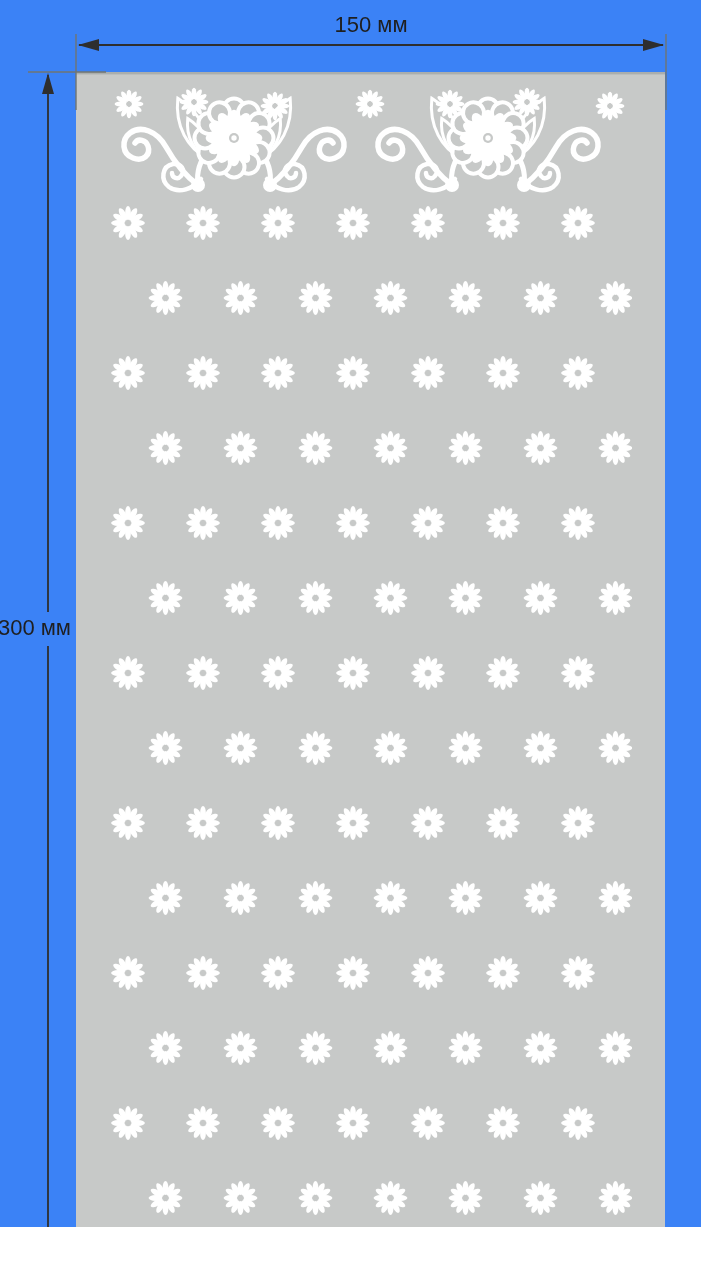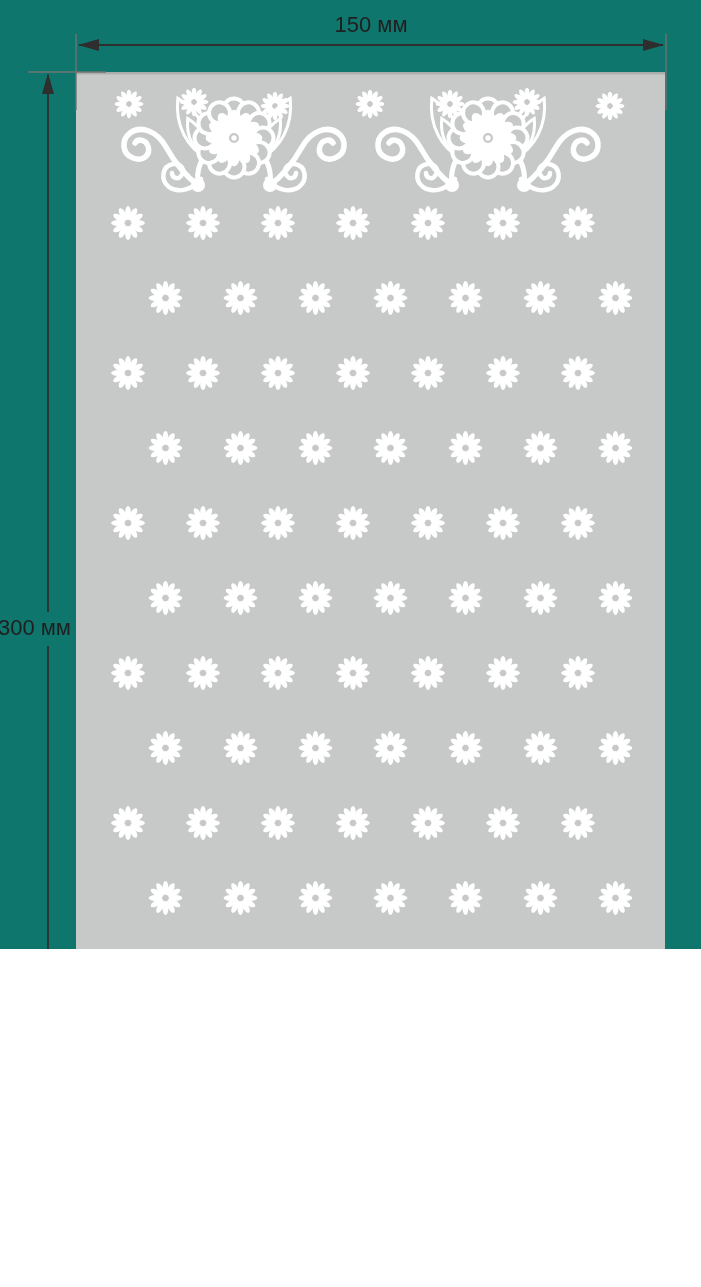--- a/index.html
+++ b/index.html
@@ -1,19 +1,19 @@
 <!DOCTYPE html>
 <html><head>
 <meta charset="utf-8">
 <style>
   html,body{margin:0;padding:0;background:#ffffff;}
   .canvas{
     position:relative;
-    width:701px;height:949px;
-    background:#0f766e;
+    width:701px;height:1227px;
+    background:#3b82f6;
     font-family:"Liberation Sans", sans-serif;
     overflow:hidden;
   }
   .drawing-svg{position:absolute;left:0;top:0;}
   .dim-label{
     position:absolute;
     color:#1f1f1f;
     font-size:22px;
     line-height:24px;
     white-space:nowrap;

